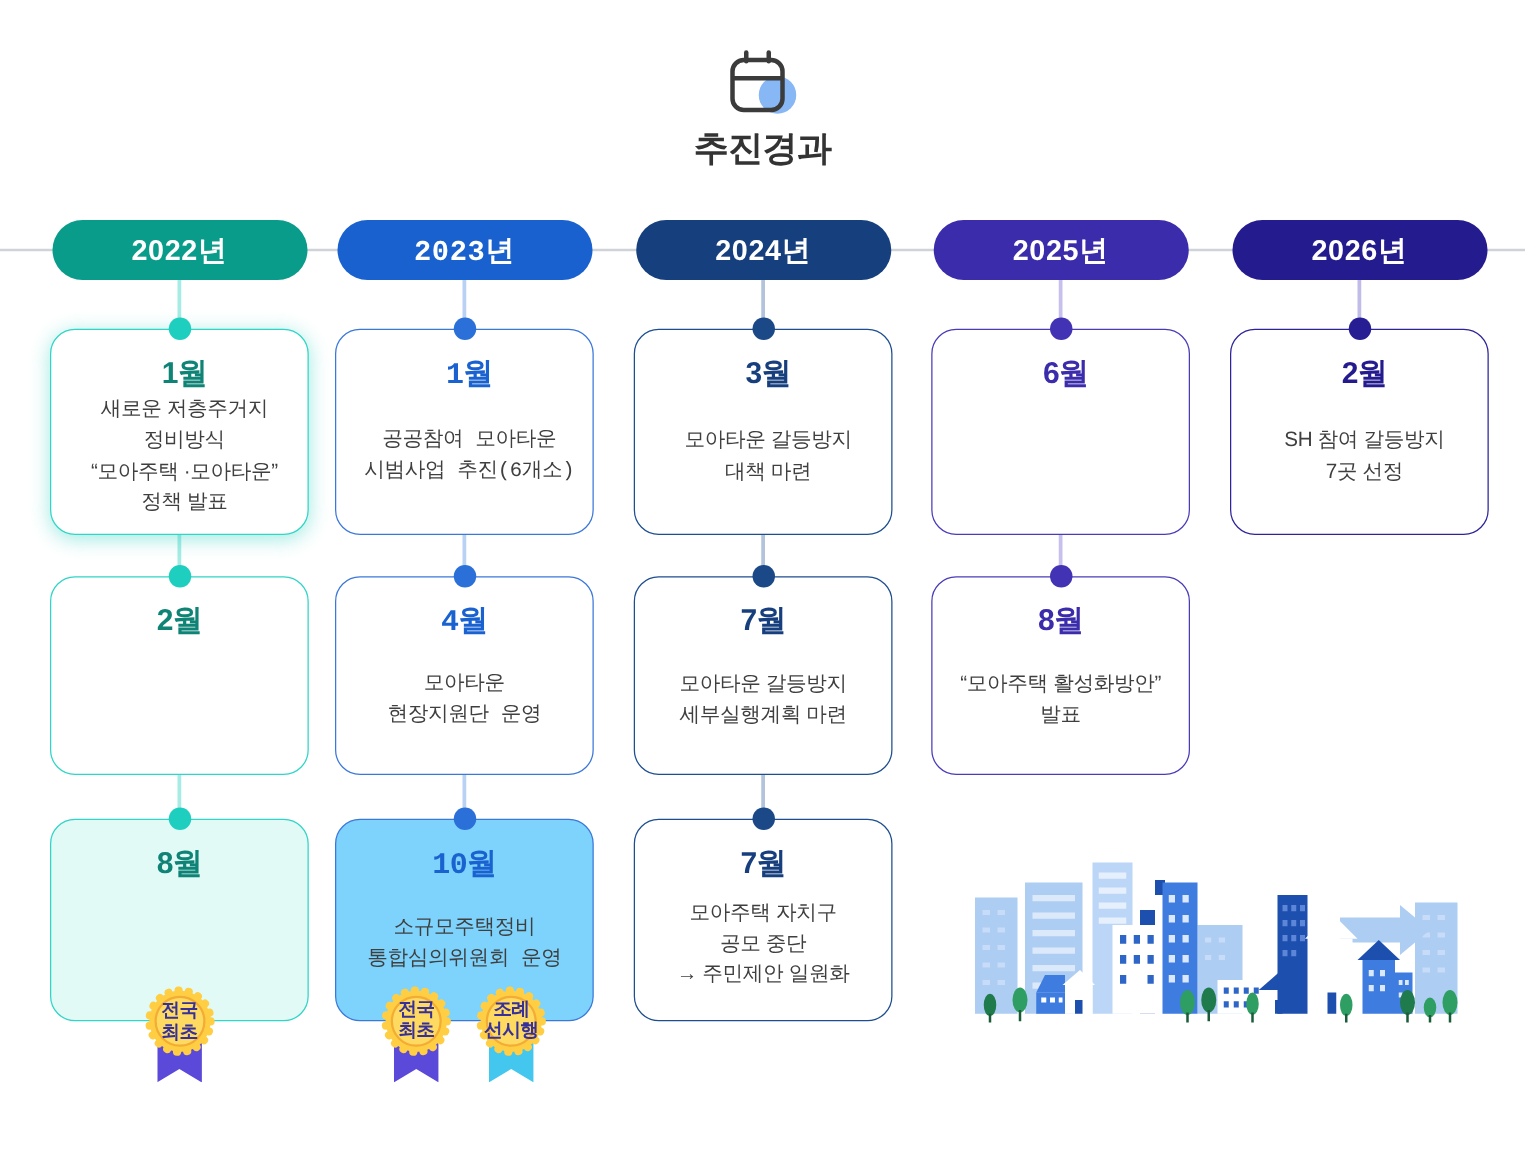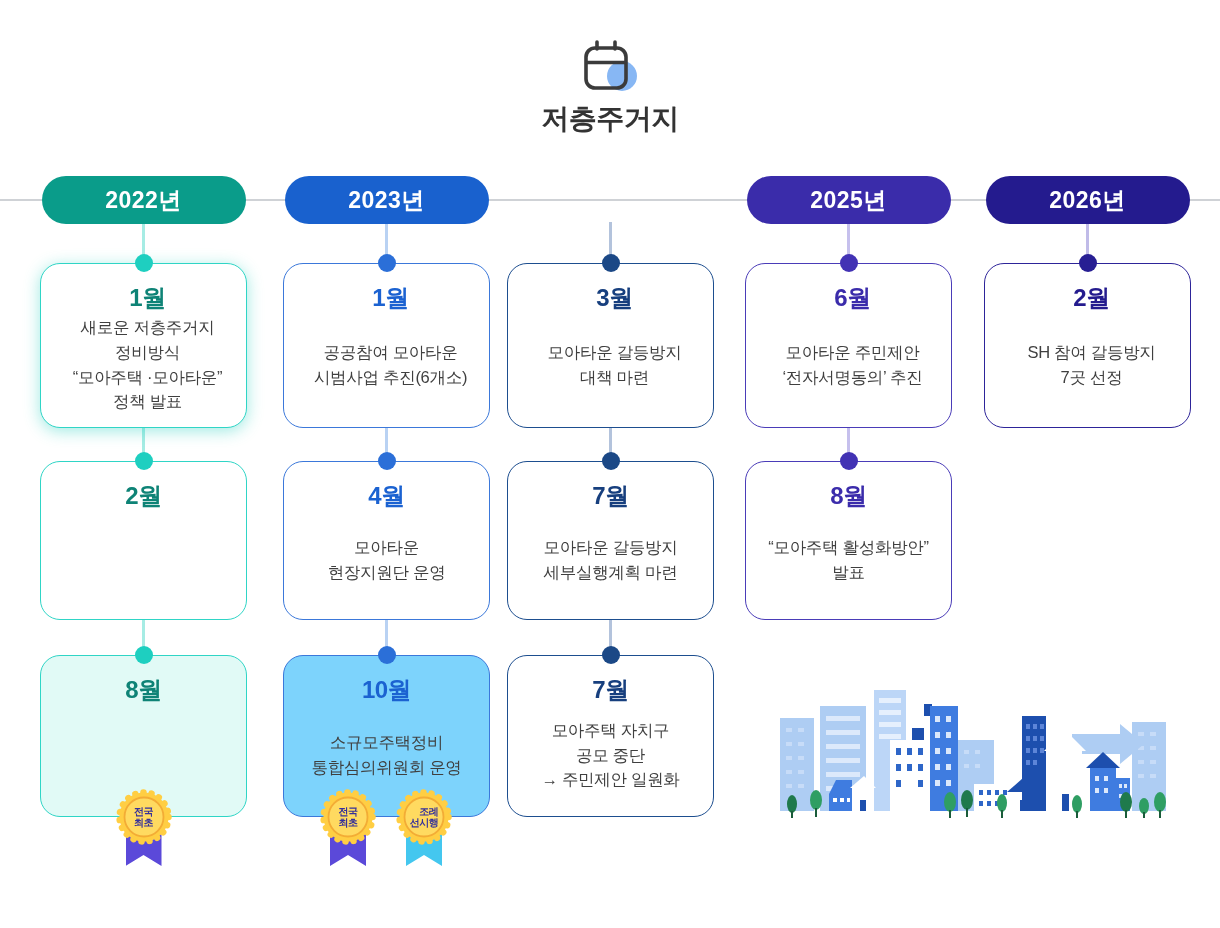--- a/index.html
+++ b/index.html
@@ -33,39 +33,39 @@
   .desc{flex:1;display:flex;align-items:center;justify-content:center;text-align:center;
         white-space:pre-line;font-size:16.5px;font-weight:500;line-height:1.5;color:#3f3f3f;
         letter-spacing:-0.3px;}
 
   
   .badge{position:absolute;top:612px;width:58px;height:80px;z-index:3;}
   .ribbon{position:absolute;top:46px;left:11px;width:36px;height:32px;
           clip-path:polygon(0 0,100% 0,100% 100%,50% 66%,0 100%);}
   .medal{position:absolute;top:0;left:0;}
   .badge-label{position:absolute;top:0;left:0;width:58px;height:58px;display:flex;align-items:center;
-               justify-content:center;text-align:right;white-space:pre-line;font-size:10px;
+               justify-content:center;text-align:center;white-space:pre-line;font-size:15px;
                font-weight:800;line-height:1.15;color:#35309b;letter-spacing:-0.5px;}
 
   
   .city{position:absolute;left:772px;top:676px;}
 </style>
 </head>
 <body>
 
 <div class="stage">
 
   <svg class="hdr-icon" width="64" height="58" viewBox="0 0 64 58">
     <circle cx="44" cy="38" r="15" fill="#87b7f4"></circle>
     <rect x="8" y="10" width="40" height="40" rx="9" fill="none" stroke="#3b3b3b" stroke-width="3.6"></rect>
     <line x1="8" y1="24.5" x2="48" y2="24.5" stroke="#3b3b3b" stroke-width="3.6"></line>
     <path d="M19 4 v7" stroke="#3b3b3b" stroke-width="3.6" stroke-linecap="round"></path>
     <path d="M37 4 v7" stroke="#3b3b3b" stroke-width="3.6" stroke-linecap="round"></path>
   </svg>
-  <div class="page-title">저층주거지</div>
+  <div class="page-title">추진경과</div>
 
   <div class="axis"></div>
 
   <div class="col" style="left: 40px; --pill: #0a9c8a; --dot: #1ecfc0; --border: #2fd5c6; --month: #0e8376; --line: #a6ece4;">
     <div class="pill">2022년</div>
     <div class="vline vh1"></div>
     <div class="card row1 highlight">
       <span class="dot"></span>
       <div class="month">1월</div>
       <div class="desc">새로운 저층주거지
@@ -86,21 +86,21 @@
       <svg class="medal" width="58" height="58" viewBox="0 0 58 58">
         <circle cx="29" cy="29" r="24.5" fill="none" stroke="#FFCE43" stroke-width="6.5" stroke-dasharray="0.1 8.05" stroke-linecap="round"></circle>
         <circle cx="29" cy="29" r="24.5" fill="#FFCE43"></circle>
         <circle cx="29" cy="29" r="19.5" fill="#FFDA60" stroke="#F3AC35" stroke-width="1.8"></circle>
       </svg>
       <div class="badge-label">전국
 최초</div>
     </div>
   </div>
 
-  <div class="col" style="left: 283px; --pill: #1961ce; --dot: #2b6fd8; --border: #3b78da; --month: #1b62d1; --line: #b9d2f3;">
+  <div class="col" style="left: 268px; font-family: Liberation Mono, monospace; --pill: #1961ce; --dot: #2b6fd8; --border: #3b78da; --month: #1b62d1; --line: #b9d2f3;">
     <div class="pill">2023년</div>
     <div class="vline vh1"></div>
     <div class="card row1">
       <span class="dot"></span>
       <div class="month">1월</div>
       <div class="desc">공공참여 모아타운
 시범사업 추진(6개소)</div>
     </div>
     <div class="card row2">
       <span class="dot"></span>
@@ -130,20 +130,21 @@
         <circle cx="29" cy="29" r="24.5" fill="none" stroke="#FFCE43" stroke-width="6.5" stroke-dasharray="0.1 8.05" stroke-linecap="round"></circle>
         <circle cx="29" cy="29" r="24.5" fill="#FFCE43"></circle>
         <circle cx="29" cy="29" r="19.5" fill="#FFDA60" stroke="#F3AC35" stroke-width="1.8"></circle>
       </svg>
       <div class="badge-label">조례
 선시행</div>
     </div>
   </div>
 
   <div class="col" style="left: 507px; --pill: #153f7d; --dot: #1b4886; --border: #1d4e8f; --month: #173f7e; --line: #b3c3dc;">
+    <div class="pill">2024년</div>
     <div class="vline vh1"></div>
     <div class="card row1">
       <span class="dot"></span>
       <div class="month">3월</div>
       <div class="desc">모아타운 갈등방지
 대책 마련</div>
     </div>
     <div class="card row2">
       <span class="dot"></span>
       <div class="month">7월</div>
@@ -158,22 +159,20 @@
 → 주민제안 일원화</div>
     </div>
   </div>
 
   <div class="col" style="left: 745px; --pill: #3a2caa; --dot: #4232b4; --border: #4a3cb8; --month: #3b2cab; --line: #c6c0ed;">
     <div class="pill">2025년</div>
     <div class="vline vh2"></div>
     <div class="card row1">
       <span class="dot"></span>
       <div class="month">6월</div>
-      <div class="desc">모아타운 주민제안
-‘전자서명동의’ 추진</div>
     </div>
     <div class="card row2">
       <span class="dot"></span>
       <div class="month">8월</div>
       <div class="desc">“모아주택 활성화방안”
 발표</div>
     </div>
   </div>
 
   <div class="col" style="left: 984px; --pill: #241b8e; --dot: #271e93; --border: #2d2499; --month: #241b8e; --line: #c0bbe8;">

